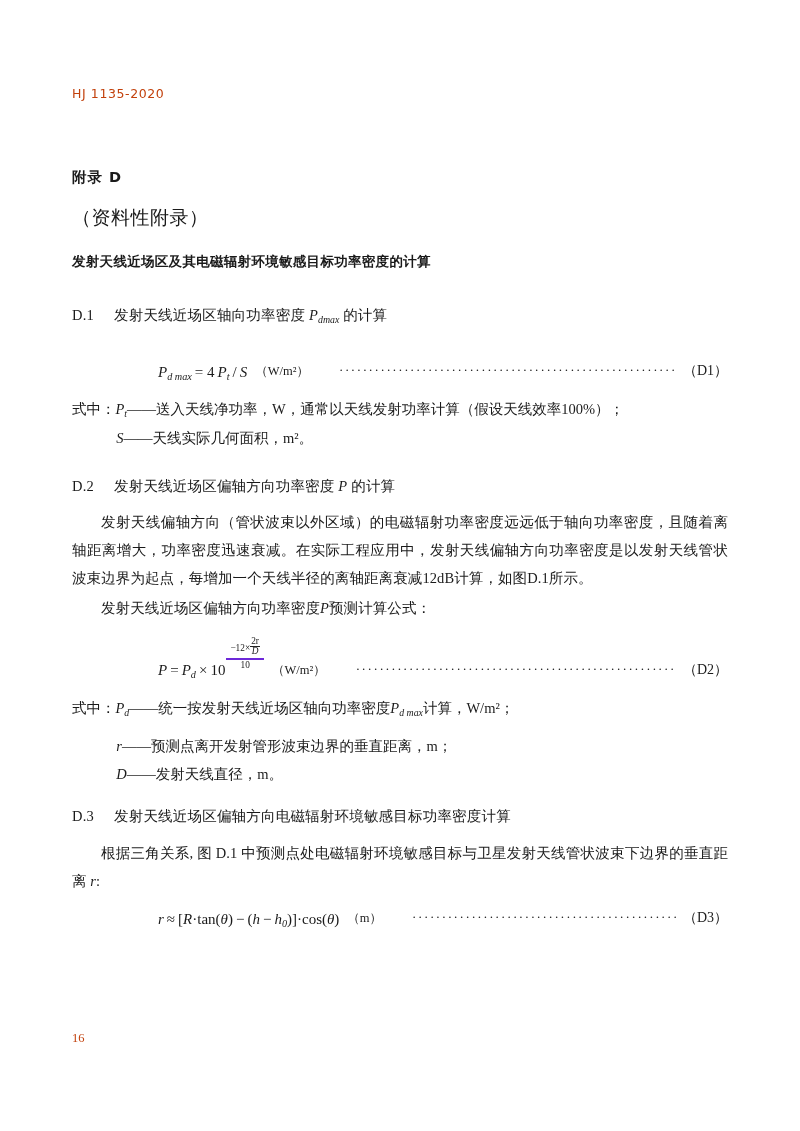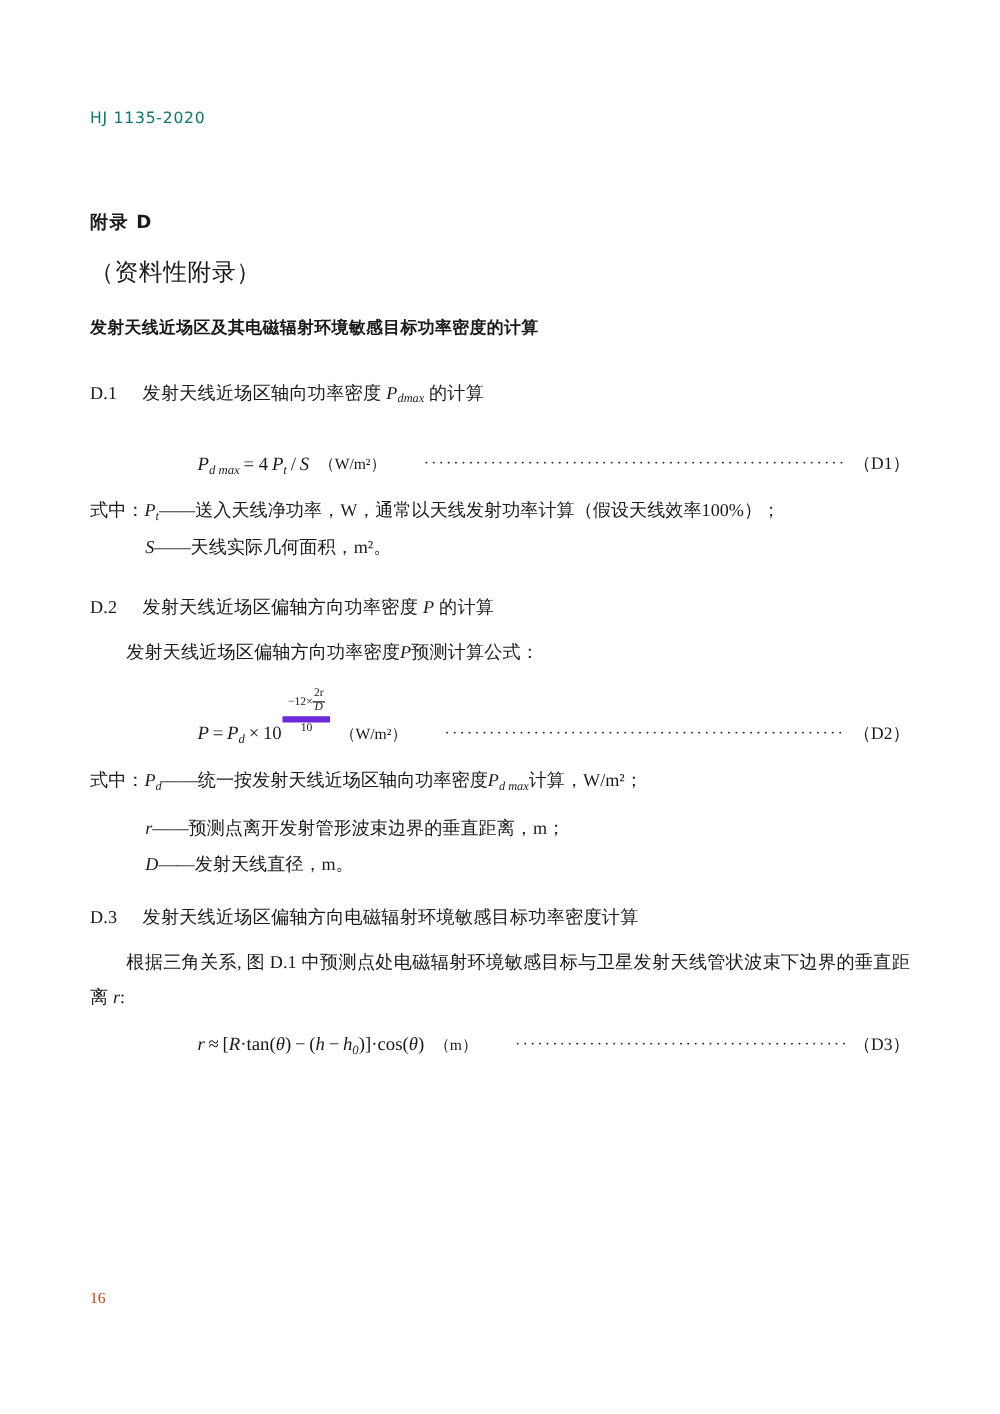--- a/index.html
+++ b/index.html
@@ -24,21 +24,21 @@
   }
 
   
   .running-header {
     position: absolute;
     left: 72px;
     top: 86px;
     font-family: "DejaVu Sans", "Liberation Sans", sans-serif;
     font-size: 12.5px;
     letter-spacing: 0.6px;
-    color: #0f766e;
+    color: #c2410c;
     text-align: center;
   }
 
   
   .content {
     position: absolute;
     left: 72px;
     top: 168px;
     width: 656px;
   }
@@ -152,21 +152,21 @@
     display: inline-block;
     vertical-align: 0.72em;
     font-size: 0.62em;
     line-height: 1;
     text-align: center;
     margin-left: 1px;
   }
   .pow .numer {
     display: block;
     padding: 0 4px 1px 4px;
-    border-bottom: 5px solid #6d28d9;
+    border-bottom: 2px solid #6d28d9;
     white-space: nowrap;
   }
   .pow .denom {
     display: block;
     padding: 1px 4px 0 4px;
   }
   .frac {
     display: inline-block;
     vertical-align: -0.42em;
     text-align: center;
@@ -224,20 +224,21 @@
       <div class="row"><span>式中：</span><i class="v">P</i><span class="sub">t</span><span>——送入天线净功率，W，通常以天线发射功率计算（假设天线效率100%）；</span></div>
       <div class="row hang"><i class="v">S</i><span>——天线实际几何面积，m²。</span></div>
     </div>
 
     <div class="gap-md"></div>
 
     <div class="clause">
       <span class="num">D.2</span><span>发射天线近场区偏轴方向功率密度 </span><i class="v">P</i><span> 的计算</span>
     </div>
 
+    <div class="para indent tight">发射天线偏轴方向（管状波束以外区域）的电磁辐射功率密度远远低于轴向功率密度，且随着离轴距离增大，功率密度迅速衰减。在实际工程应用中，发射天线偏轴方向功率密度是以发射天线管状波束边界为起点，每增加一个天线半径的离轴距离衰减12dB计算，如图D.1所示。</div>
 
     <div class="para indent tight"><span>发射天线近场区偏轴方向功率密度</span><i class="v">P</i><span>预测计算公式：</span></div>
 
     <div class="formula-row">
       <span class="spacer-left"></span>
       <span class="math"><i class="v">P</i><span class="op">=</span><i class="v">P</i><span class="sub">d</span><span class="op">×</span><span>10</span><span class="pow"><span class="numer"><span>−12×</span><span class="frac"><span class="fn">2r</span><span class="fd">D</span></span></span><span class="denom">10</span></span></span>
       <span class="unit">（W/m²）</span>
       <span class="leader">···························································</span>
       <span class="eqno">（D2）</span>
     </div>

